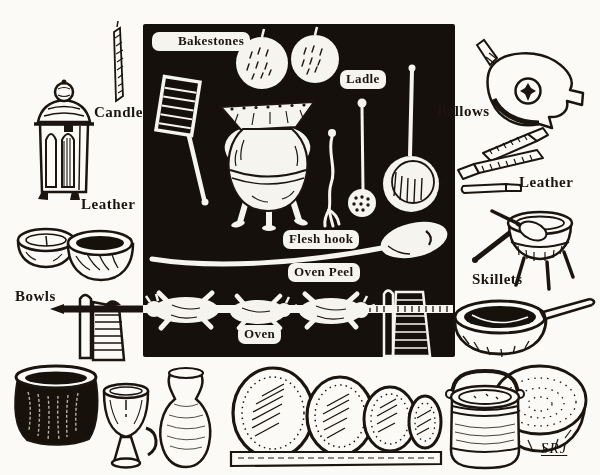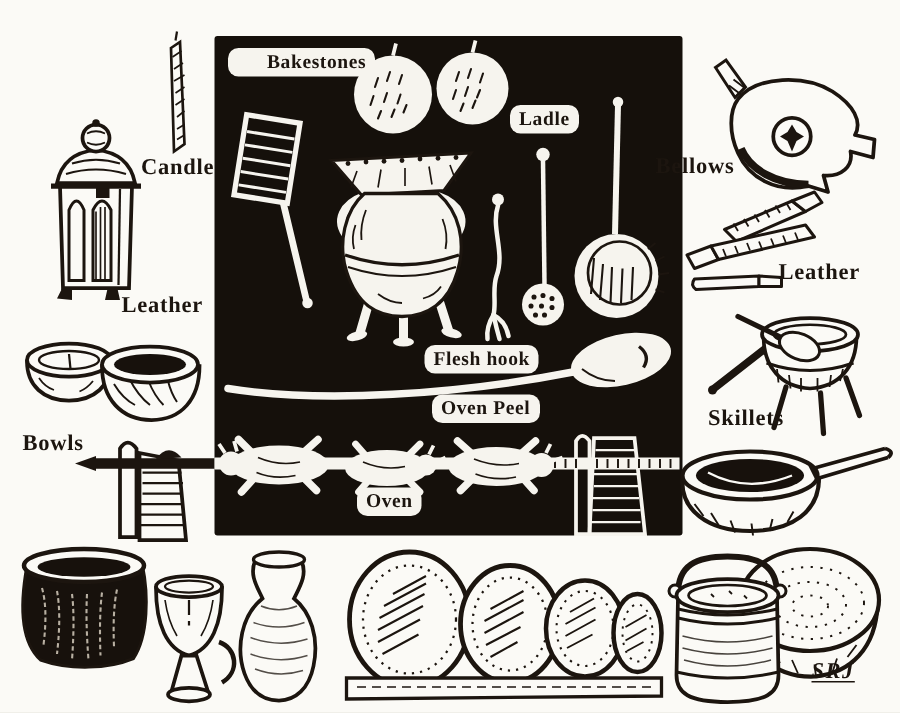--- a/index.html
+++ b/index.html
@@ -6,21 +6,21 @@
   html,body{margin:0;padding:0;background:#e8e6e0;}
   #stage{position:relative;width:600px;height:475px;background:var(--paper);overflow:hidden;
          font-family:"Liberation Serif", serif;color:var(--ink);}
   #art{position:absolute;left:0;top:0;}
   .chip{position:absolute;background:var(--white);color:var(--ink);
         font-weight:700;font-size:13px;line-height:1.15;padding:2px 6px;
         border-radius:7px;letter-spacing:.4px;white-space:nowrap;}
   .lbl{position:absolute;color:var(--ink);font-weight:700;font-size:15px;
        letter-spacing:.5px;white-space:nowrap;}
   .lbl.small{font-size:13px;line-height:14px;}
-  .sig{position:absolute;font-weight:700;font-style:italic;font-size:15px;
+  .sig{position:absolute;font-weight:400;font-style:italic;font-size:15px;
        letter-spacing:1px;text-decoration:underline;text-underline-offset:2px;}
 </style>
 </head>
 <body>
 
 <div id="stage">
 
 <svg id="art" width="600" height="475" viewBox="0 0 600 475">
 
   <rect x="143" y="24" width="312" height="333" rx="2" fill="#15100b"></rect>

